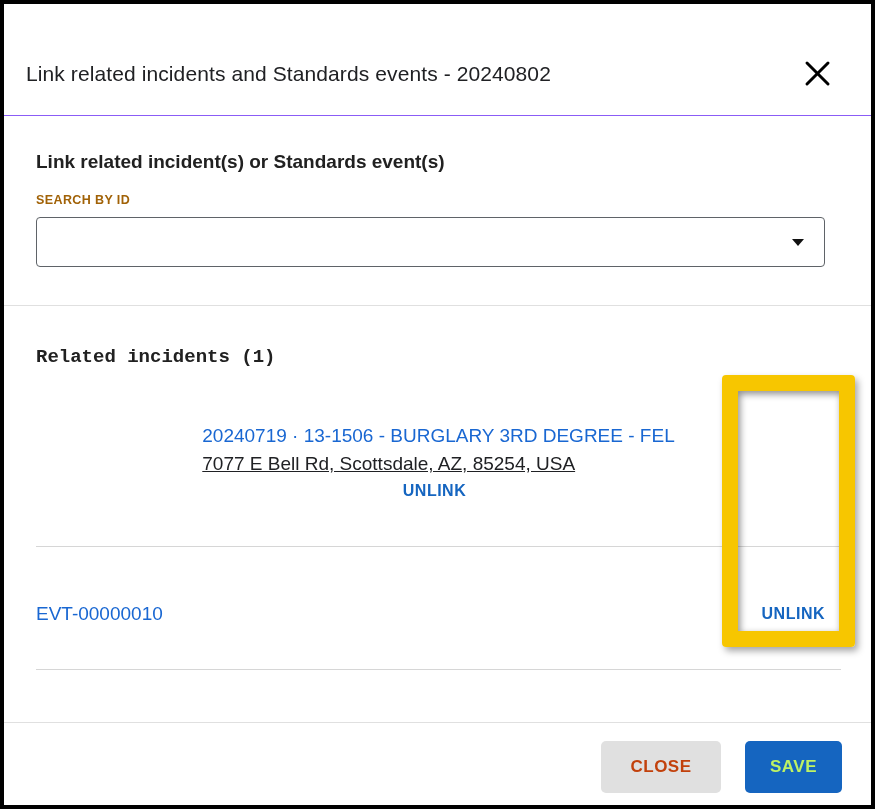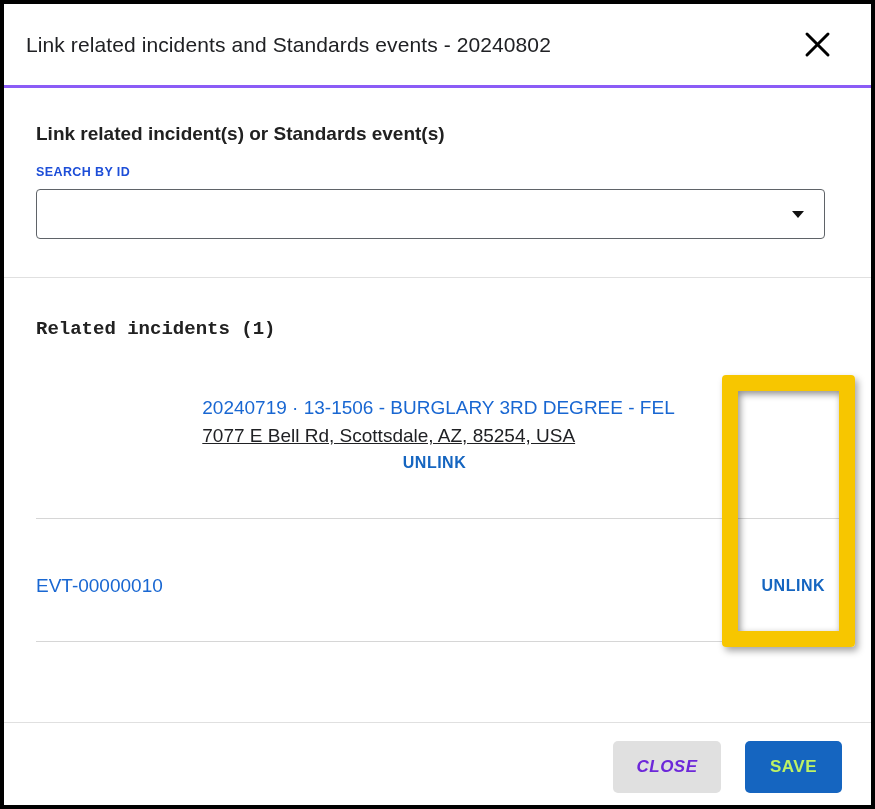--- a/index.html
+++ b/index.html
@@ -16,21 +16,22 @@
     overflow: hidden;
   }
 
   
   .dialog-header {
     height: 84px;
     display: flex;
     align-items: center;
     justify-content: space-between;
     padding: 0 38px 0 22px;
-    border-bottom: 3px solid #8b5cf6;
+    border-bottom: 1px solid #8b5cf6;
+    margin-top: 28px;
   }
   .dialog-title {
     font-size: 21px;
     font-weight: 400;
     color: #202124;
     letter-spacing: 0.1px;
   }
   .close-btn {
     border: none;
     background: transparent;
@@ -51,21 +52,21 @@
     font-weight: 700;
     color: #212121;
     line-height: 24px;
   }
   .field-label {
     display: block;
     margin-top: 19px;
     font-size: 12.5px;
     font-weight: 700;
     letter-spacing: 0.4px;
-    color: #1d4ed8;
+    color: #a16207;
   }
   .select-box {
     position: relative;
     margin-top: 10px;
     height: 50px;
     width: 100%;
     border: 1px solid #5f6368;
     border-radius: 4px;
     background: #ffffff;
     cursor: pointer;
@@ -148,21 +149,21 @@
   .btn {
     height: 52px;
     border: none;
     border-radius: 5px;
     font-family: inherit;
     font-size: 17px;
     font-weight: 700;
     letter-spacing: 0.5px;
     cursor: pointer;
   }
-  .btn-close { width: 108px; background: #e0e0e0; color: #6d28d9; font-style: italic; }
+  .btn-close { width: 120px; background: #e0e0e0; color: #c2410c; }
   .btn-save  { width: 97px;  background: #1565c0; color: #bef264; }
 
   
   .highlight-box {
     position: absolute;
     left: 718px;
     top: 371px;
     width: 133px;
     height: 272px;
     border: 16px solid #f7c600;

